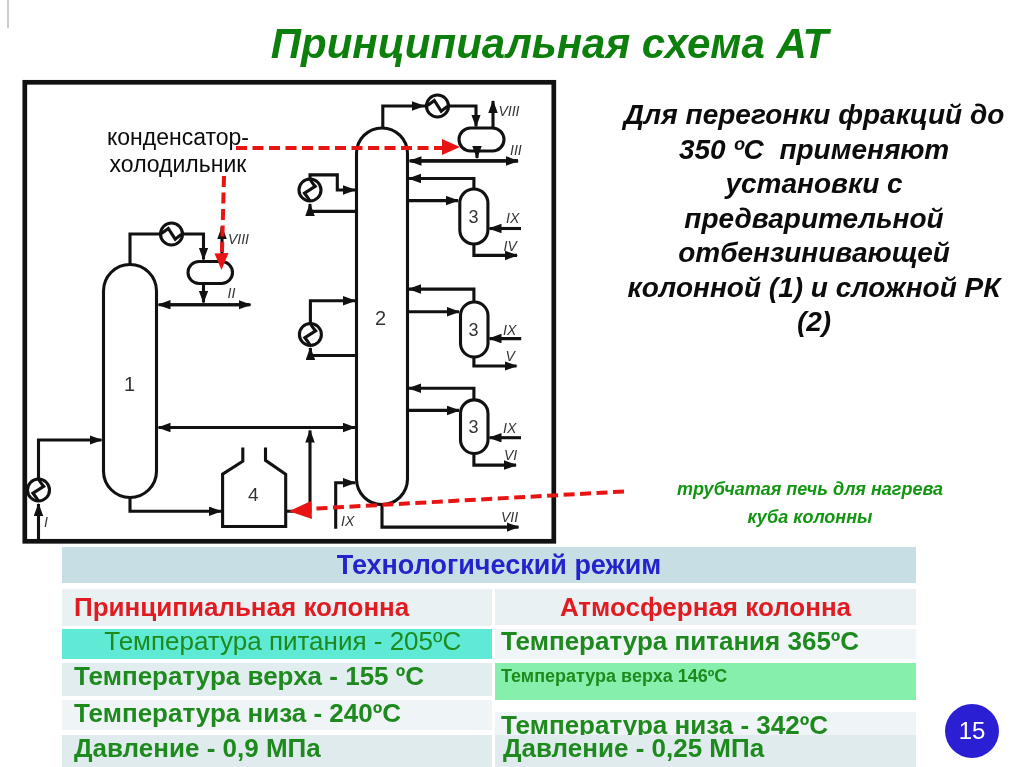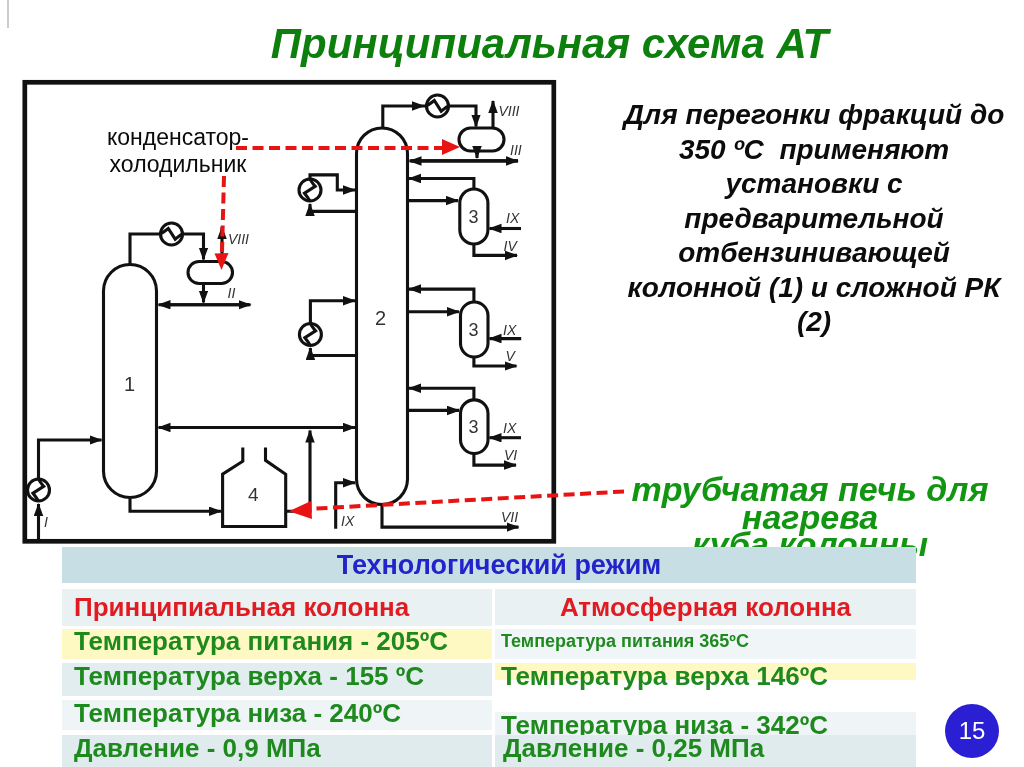--- a/index.html
+++ b/index.html
@@ -9,21 +9,21 @@
 </style>
 </head>
 <body>
 
 <div class="abs" style="left:7px;top:0;width:2px;height:28px;background:#cccccc;"></div>
 
 <div class="abs" style="left:0;top:19.5px;width:1099px;text-align:center;font-size:42px;font-weight:bold;font-style:italic;color:#0d7f0d;line-height:48px;">Принципиальная схема АТ</div>
 
 <div class="abs" style="left:602px;top:98px;width:424px;text-align:center;font-size:28px;font-weight:bold;font-style:italic;color:#0c0c0c;line-height:34.5px;">Для перегонки фракций до<br>350&nbsp;ºС&nbsp; применяют<br>установки с<br>предварительной<br>отбензинивающей<br>колонной (1) и сложной РК<br>(2)</div>
 
-<div class="abs" style="left:600px;top:476px;width:420px;text-align:center;font-size:34px;font-weight:bold;font-style:italic;color:#129612;line-height:27.5px;">трубчатая печь для нагрева<br>куба колонны</div>
+<div class="abs" style="left:600px;top:476px;width:420px;text-align:center;font-size:18px;font-weight:bold;font-style:italic;color:#129612;line-height:27.5px;">трубчатая печь для нагрева<br>куба колонны</div>
 
 <svg class="abs" style="left:0;top:0;" width="1024" height="767" viewBox="0 0 1024 767">
   <defs>
     <marker id="ar" markerUnits="userSpaceOnUse" markerWidth="14" markerHeight="10" refX="12" refY="4.75" orient="auto">
       <path d="M0,0 L13,4.75 L0,9.5 z" fill="#111"></path>
     </marker>
   </defs>
   <g fill="none" stroke="#111" stroke-width="3.1">
 
     <rect x="24.8" y="82.3" width="529" height="459" stroke-width="4.7"></rect>
@@ -191,27 +191,27 @@
   </g>
   <path d="M311,501 L289,511.2 L312,519 z" fill="#e81414"></path>
 </svg>
 
 <div class="abs" style="left:62px;top:546.5px;width:854px;height:36.2px;background:#c7dfe4;text-align:center;font-size:27px;font-weight:bold;color:#2323cb;line-height:37.5px;text-indent:20px;">Технологический режим</div>
 
 <div class="abs" style="left:62px;top:589px;width:429.5px;height:37.4px;background:#e9f1f3;font-size:26px;font-weight:bold;color:#e11b22;line-height:37.4px;"><span style="margin-left:12px;">Принципиальная колонна</span></div>
 
 <div class="abs" style="left:495px;top:589px;width:421px;height:36px;background:#e9f1f3;font-size:26px;font-weight:bold;color:#e11b22;line-height:37.4px;text-align:center;">Атмосферная колонна</div>
 
-<div class="abs" style="left:62px;top:629.4px;width:429.5px;height:29.9px;background:#fef9c3;font-size:26px;font-weight:bold;color:#1e8a1e;line-height:25.6px;"><span style="margin-left:12px;">Температура питания - 205ºС</span></div>
-
-<div class="abs" style="left:495px;top:629.4px;width:421px;height:29.9px;background:#f0f6f7;font-size:18px;font-weight:bold;color:#1e8a1e;line-height:25.6px;"><span style="margin-left:6px;">Температура питания 365ºС</span></div>
+<div class="abs" style="left:62px;top:629.4px;width:429.5px;height:29.9px;background:#5eead4;font-size:26px;font-weight:normal;color:#1e8a1e;line-height:25.6px;text-align:center;"><span style="margin-left:12px;">Температура питания - 205ºС</span></div>
+
+<div class="abs" style="left:495px;top:629.4px;width:421px;height:29.9px;background:#f0f6f7;font-size:26px;font-weight:bold;color:#1e8a1e;line-height:25.6px;"><span style="margin-left:6px;">Температура питания 365ºС</span></div>
 
 <div class="abs" style="left:62px;top:663.2px;width:429.5px;height:33.3px;background:#e2edf0;font-size:26px;font-weight:bold;color:#1e8a1e;line-height:27.8px;"><span style="margin-left:12px;">Температура верха - 155 ºС</span></div>
 
-<div class="abs" style="left:495px;top:663.2px;width:421px;height:17px;background:#fef9c3;font-size:26px;font-weight:bold;color:#1e8a1e;line-height:27.8px;"><span style="margin-left:6px;">Температура верха 146ºС</span></div>
+<div class="abs" style="left:495px;top:663.2px;width:421px;height:37px;background:#86efac;font-size:18px;font-weight:bold;color:#1e8a1e;line-height:27.8px;"><span style="margin-left:6px;">Температура верха 146ºС</span></div>
 
 <div class="abs" style="left:62px;top:700.3px;width:429.5px;height:29.9px;background:#eff5f6;font-size:26px;font-weight:bold;color:#1e8a1e;line-height:27.8px;"><span style="margin-left:12px;">Температура низа - 240ºС</span></div>
 
 <div class="abs" style="left:495px;top:700.3px;width:421px;height:29.9px;background:#eff5f6;font-size:26px;font-weight:bold;color:#1e8a1e;line-height:27.8px;margin-top:12px;"><span style="margin-left:6px;">Температура низа - 342ºС</span></div>
 
 <div class="abs" style="left:62px;top:734.5px;width:429.5px;height:32.5px;background:#e0ebee;font-size:26px;font-weight:bold;color:#1e8a1e;line-height:26.8px;"><span style="margin-left:12px;">Давление - 0,9 МПа</span></div>
 
 <div class="abs" style="left:495px;top:734.5px;width:421px;height:32.5px;background:#e0ebee;font-size:26px;font-weight:bold;color:#1e8a1e;line-height:26.8px;"><span style="margin-left:8px;">Давление - 0,25 МПа</span></div>
 
 <div class="abs" style="left:945px;top:703.5px;width:54px;height:54px;border-radius:50%;background:#2a1fd2;color:#ffffff;font-size:24px;text-align:center;line-height:54px;">15</div>

